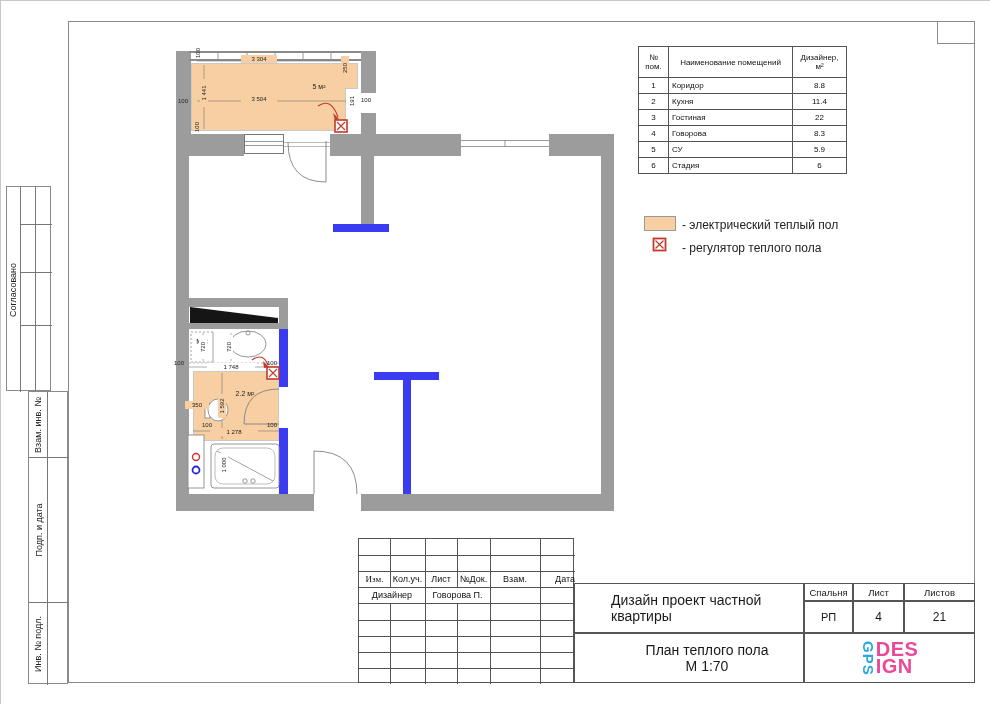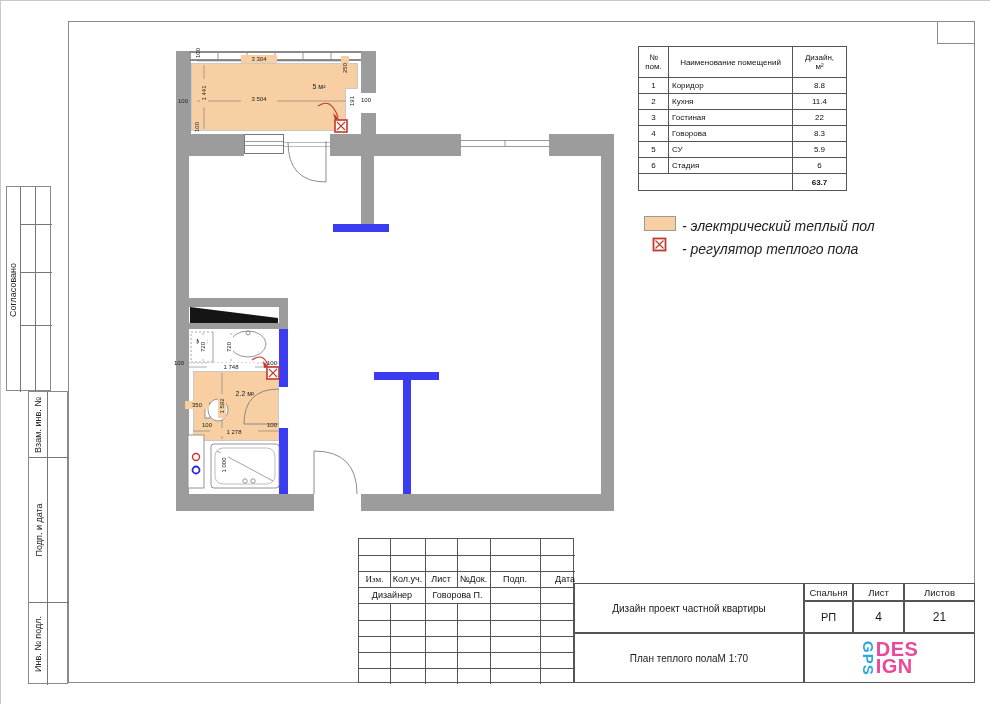--- a/index.html
+++ b/index.html
@@ -22,27 +22,27 @@
   
   #room-table{position:absolute;left:637px;top:45px;border-collapse:collapse;font-size:8px;color:#111;}
   #room-table td{border:1px solid #555;padding:0 3px;height:15px;}
   #room-table .hd td{height:30px;text-align:center;line-height:9px;}
   #room-table td.c{text-align:center;}
   #room-table td.num{width:23px;text-align:center;}
   #room-table td.nm{width:117px;}
   #room-table td.ar{width:47px;text-align:center;}
   #room-table .total td{font-weight:bold;text-align:center;height:16px;}
   
-  .legend-label{position:absolute;font-size:14px;color:#222;font-style:italic;}
+  .legend-label{position:absolute;font-size:12px;color:#222;}
   
   .vlabel{transform:rotate(-90deg);white-space:nowrap;font-size:9px;color:#222;}
   .flexc{display:flex;align-items:center;justify-content:center;}
   
   .tb-txt{position:absolute;font-size:9px;color:#111;text-align:center;}
-  .big{font-size:10px;}
+  .big{font-size:14px;margin-left:36px;}
   .logo-wrap{display:flex;align-items:center;justify-content:center;gap:1px;width:100%;height:100%;}
   .logo-gps{writing-mode:vertical-rl;color:#29A9E0;font-weight:bold;font-size:15px;letter-spacing:1px;line-height:14px;}
   .logo-txt{font-weight:700;font-size:20px;line-height:17px;color:#ec4899;letter-spacing:0.5px;}
 </style>
 </head>
 <body>
 
 <div id="sheet">
 
   <div class="frame" style="left:67px;top:20px;width:907px;height:662px;"></div>
@@ -204,21 +204,21 @@
   <div class="dim vdim on-white" style="left:211px;top:460px;width:24px;height:8px;">1 000</div>
 
   <table id="room-table">
     <tbody>
         <tr class="hd">
       <td class="num">
         <span>№</span><br><span>пом.</span>
       </td>
       <td class="nm c"><span>Наименование помещений</span></td>
       <td class="ar">
-        <span>Дизайн,</span><br><span>м²</span>
+        <span>Дизайнер,</span><br><span>м²</span>
       </td>
     </tr>
     <tr>
           <td class="num">1</td>
           <td class="nm">Коридор</td>
           <td class="ar">8.8</td>
         </tr>
     <tr>
           <td class="num">2</td>
           <td class="nm">Кухня</td>
@@ -236,24 +236,20 @@
         </tr>
     <tr>
           <td class="num">5</td>
           <td class="nm">СУ</td>
           <td class="ar">5.9</td>
         </tr>
     <tr>
           <td class="num">6</td>
           <td class="nm">Стадия</td>
           <td class="ar">6</td>
-        </tr>
-    <tr class="total">
-          <td colspan="2"></td>
-          <td class="ar">63.7</td>
         </tr>
   </tbody>
     </table>
 
   <div class="abs" style="left:643px;top:215px;width:32px;height:15px;background:#F7CFA2;border:1px solid #999;box-sizing:border-box;"></div>
   <div class="legend-label" style="left:681px;top:217px;">- электрический теплый пол</div>
   <svg class="abs" style="left:651px;top:236px;" width="15" height="15" viewBox="0 0 15 15">
     <rect x="1.5" y="1.5" width="12" height="12" fill="#fff" stroke="#C2392B" stroke-width="1.8"></rect>
     <path d="M3.5 3.5 L11.5 11.5 M11.5 3.5 L3.5 11.5" stroke="#C2392B" stroke-width="1.2"></path>
   </svg>
@@ -272,21 +268,21 @@
     <div class="hline" style="left:0;top:48px;width:216px;"></div>
     <div class="hline" style="left:0;top:64px;width:216px;"></div>
     <div class="hline" style="left:0;top:81px;width:216px;"></div>
     <div class="hline" style="left:0;top:97px;width:216px;"></div>
     <div class="hline" style="left:0;top:113px;width:216px;"></div>
     <div class="hline" style="left:0;top:129px;width:216px;"></div>
     <div class="tb-txt" style="left:0;top:35px;width:31px;font-family:Liberation Serif, serif;">Изм.</div>
     <div class="tb-txt" style="left:31px;top:35px;width:35px;">Кол.уч.</div>
     <div class="tb-txt" style="left:66px;top:35px;width:32px;">Лист</div>
     <div class="tb-txt" style="left:98px;top:35px;width:33px;">№Док.</div>
-    <div class="tb-txt" style="left:131px;top:35px;width:50px;">Подп.</div>
+    <div class="tb-txt" style="left:131px;top:35px;width:50px;">Взам.</div>
     <div class="tb-txt" style="left:181px;top:35px;width:35px;text-align:right;">Дата</div>
     <div class="tb-txt" style="left:0;top:51px;width:66px;">Дизайнер</div>
     <div class="tb-txt" style="left:66px;top:51px;width:65px;">Говорова П.</div>
   </div>
 
   <div class="cell" style="left:573px;top:582px;width:230px;height:50px;">
     <span class="big">Дизайн проект частной квартиры</span>
   </div>
   <div class="cell" style="left:803px;top:582px;width:49px;height:18px;font-size:9.5px;">
     <span>Спальня</span>
@@ -299,21 +295,21 @@
   </div>
   <div class="cell" style="left:803px;top:600px;width:49px;height:32px;font-size:11px;">
     <span>РП</span>
   </div>
   <div class="cell" style="left:852px;top:600px;width:51px;height:32px;font-size:12px;">
     <span>4</span>
   </div>
   <div class="cell" style="left:903px;top:600px;width:71px;height:32px;font-size:12px;">
     <span>21</span>
   </div>
-  <div class="cell" style="left:573px;top:632px;width:230px;height:50px;flex-direction:row;">
+  <div class="cell" style="left:573px;top:632px;width:230px;height:50px;flex-direction:column;">
     <span class="big">План теплого пола</span>
     <span class="big">М 1:70</span>
   </div>
   <div class="cell" style="left:803px;top:632px;width:171px;height:50px;">
     <div class="logo-wrap">
       <span class="logo-gps">GPS</span>
       <span class="logo-txt">
         <span>DES</span><br><span>IGN</span>
       </span>
     </div>

